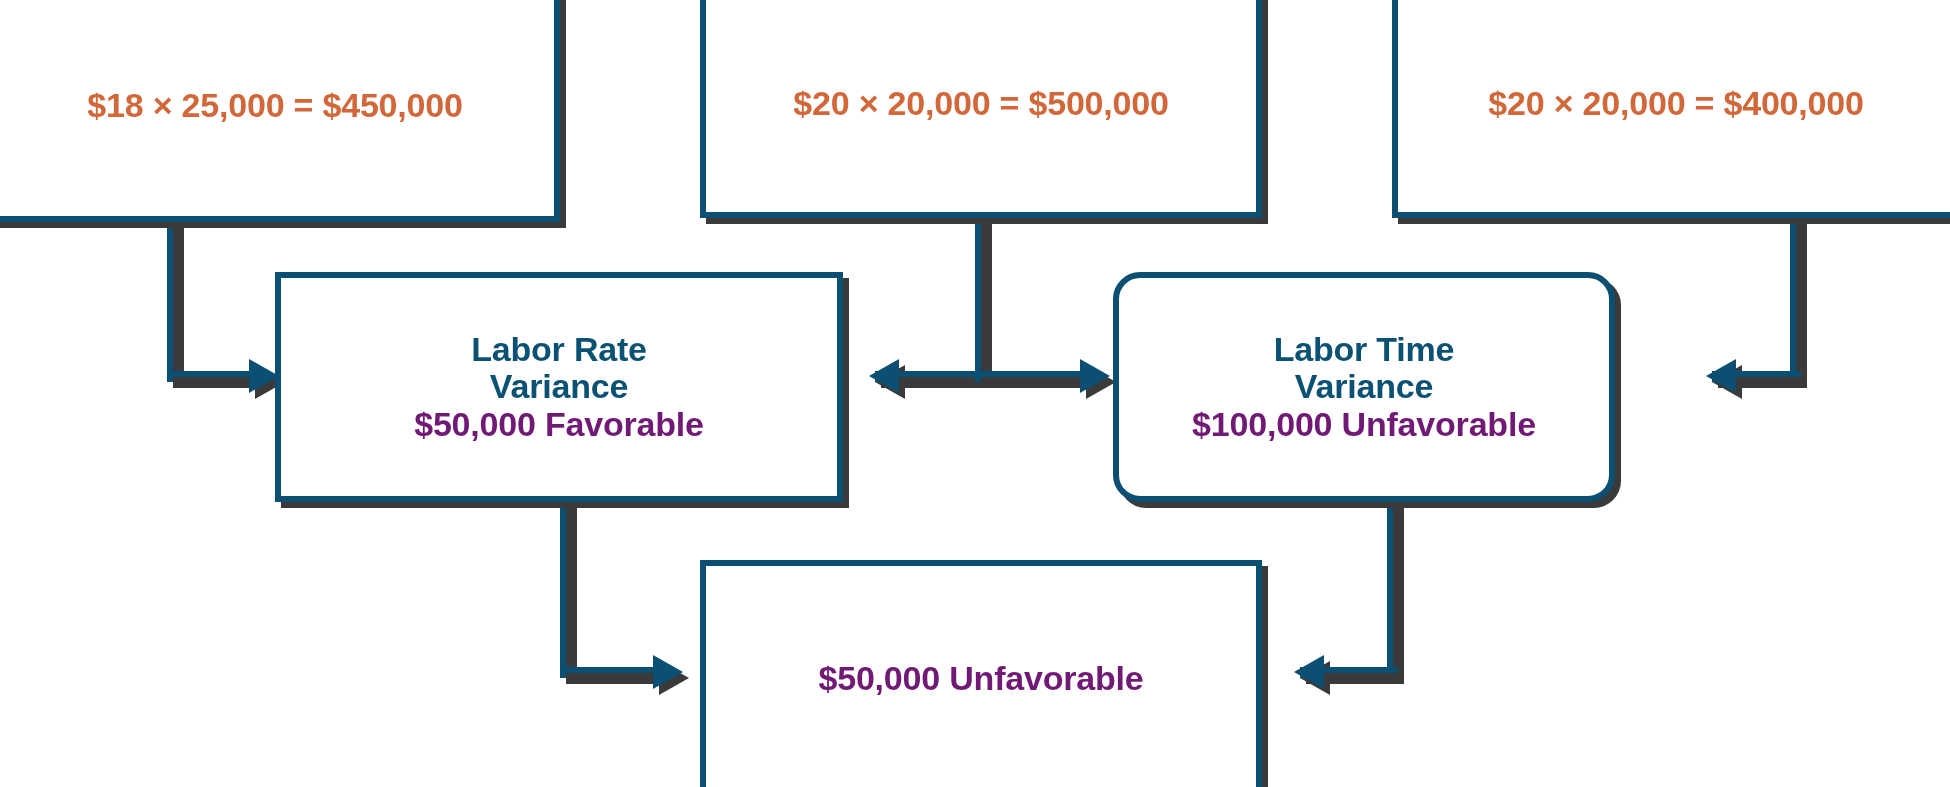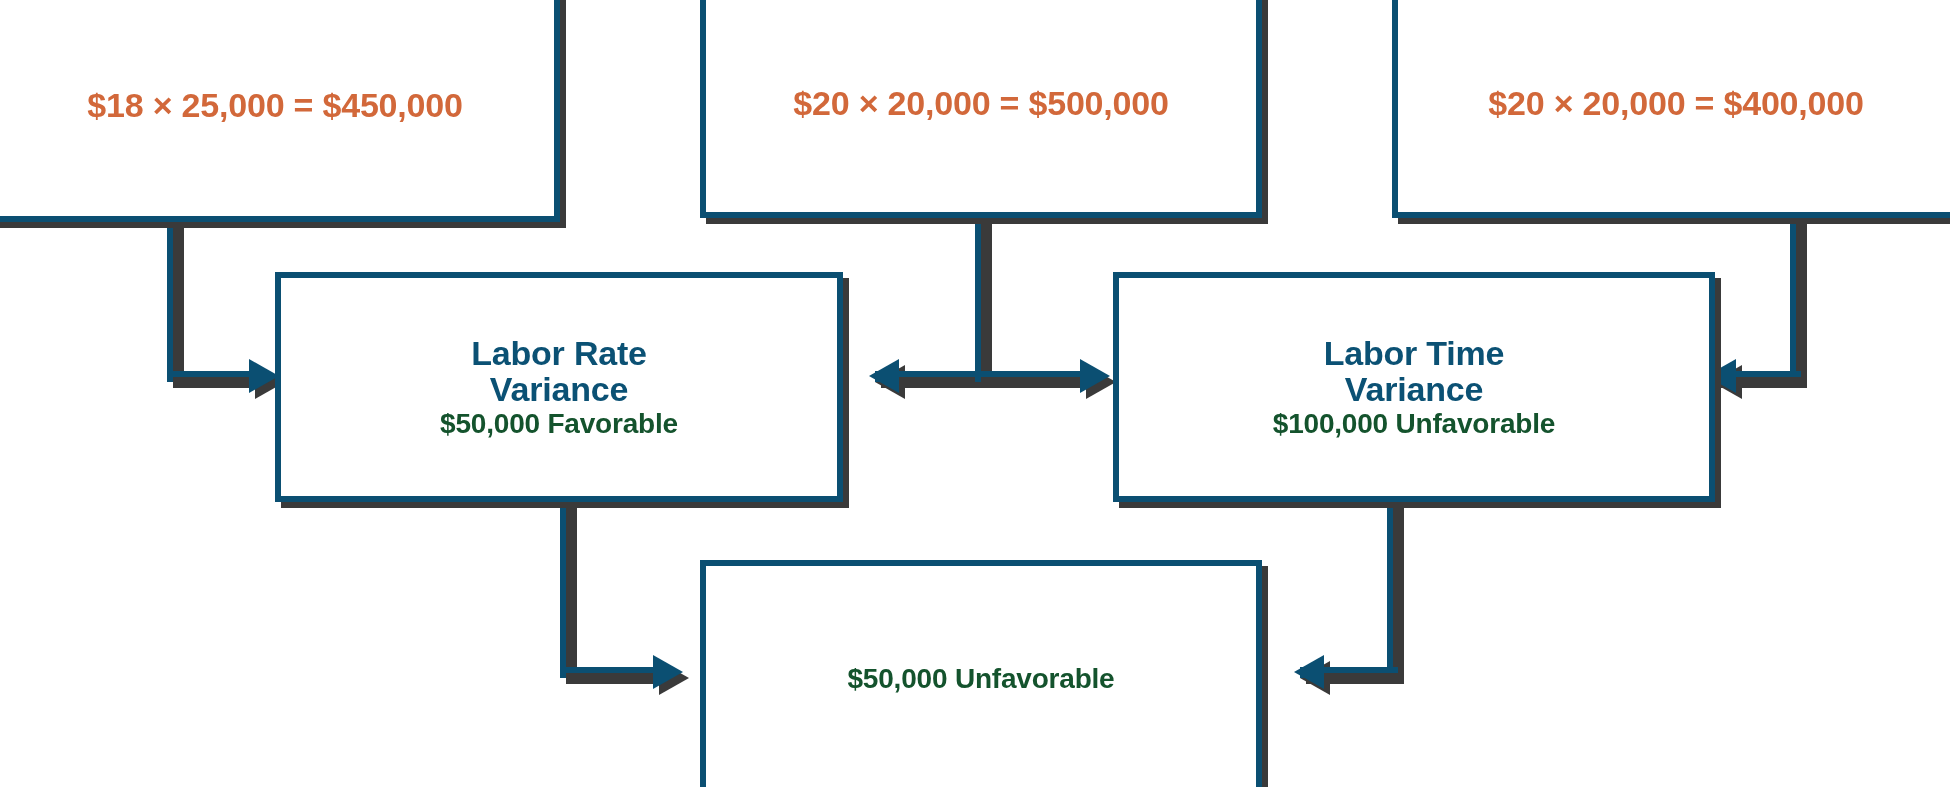--- a/index.html
+++ b/index.html
@@ -35,23 +35,23 @@
     z-index: 5;
   }
   .node .title {
     color: #0b5174;
     font-weight: bold;
     font-size: 34px;
     line-height: 1.08;
     letter-spacing: -0.2px;
   }
   .node .amount {
-    color: #14532d;
+    color: #701a75;
     font-weight: bold;
-    font-size: 28px;
+    font-size: 34px;
     line-height: 1.12;
     letter-spacing: -0.2px;
   }
   .node .formula {
     color: #d2683a;
     font-weight: bold;
     font-size: 34px;
     line-height: 1.1;
     letter-spacing: -0.2px;
     white-space: nowrap;
@@ -152,21 +152,21 @@
   <div class="node" style="left:1392px; top:-10px; width:568px; height:228px;">
     <div class="formula">$20 × 20,000 = $400,000</div>
   </div>
 
   <div class="node" style="left:275px; top:272px; width:568px; height:230px;">
     <div class="title">Labor Rate</div>
     <div class="title">Variance</div>
     <div class="amount">$50,000 Favorable</div>
   </div>
 
-  <div class="node" style="left:1113px; top:272px; width:602px; height:230px;">
+  <div class="node" style="left:1113px; top:272px; width:502px; height:230px;border-radius:27px;">
     <div class="title">Labor Time</div>
     <div class="title">Variance</div>
     <div class="amount">$100,000 Unfavorable</div>
   </div>
 
   <div class="node" style="left:700px; top:560px; width:562px; height:237px;">
     <div class="amount">$50,000 Unfavorable</div>
   </div>
 
 </div>

